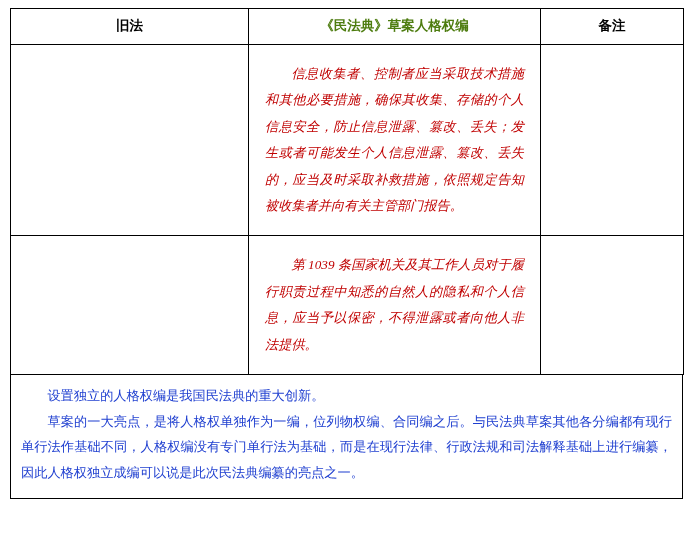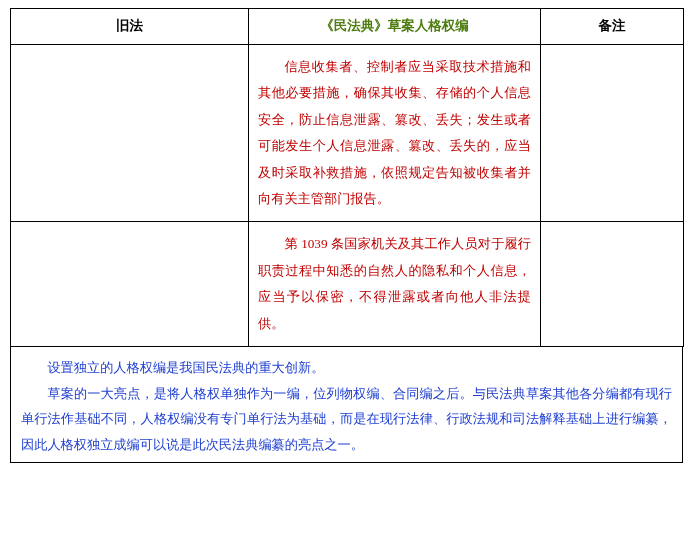--- a/index.html
+++ b/index.html
@@ -48,31 +48,32 @@
 
   .body-cell {
     padding: 8px 12px 10px 12px;
     font-size: 13.2px;
     line-height: 2.0;
     color: #c00000;
     text-align: justify;
     text-justify: inter-ideograph;
   }
   .body-cell p {
-    margin: 1px;
+    margin: 8px;
     text-indent: 2em;
+    font-style: italic;
   }
   .empty-cell { padding: 4px; }
 
   .notes-block {
     width: 673px;
     box-sizing: border-box;
     border: 1px solid #000000;
     border-top: none;
-    padding: 8px 10px 4px 10px;
+    padding: 8px 10px 12px 10px;
     font-size: 13.2px;
     line-height: 1.95;
     color: #1f3fd0;
     text-align: justify;
     text-justify: inter-ideograph;
   }
   .notes-block p {
     margin: 0;
     text-indent: 2em;
   }

